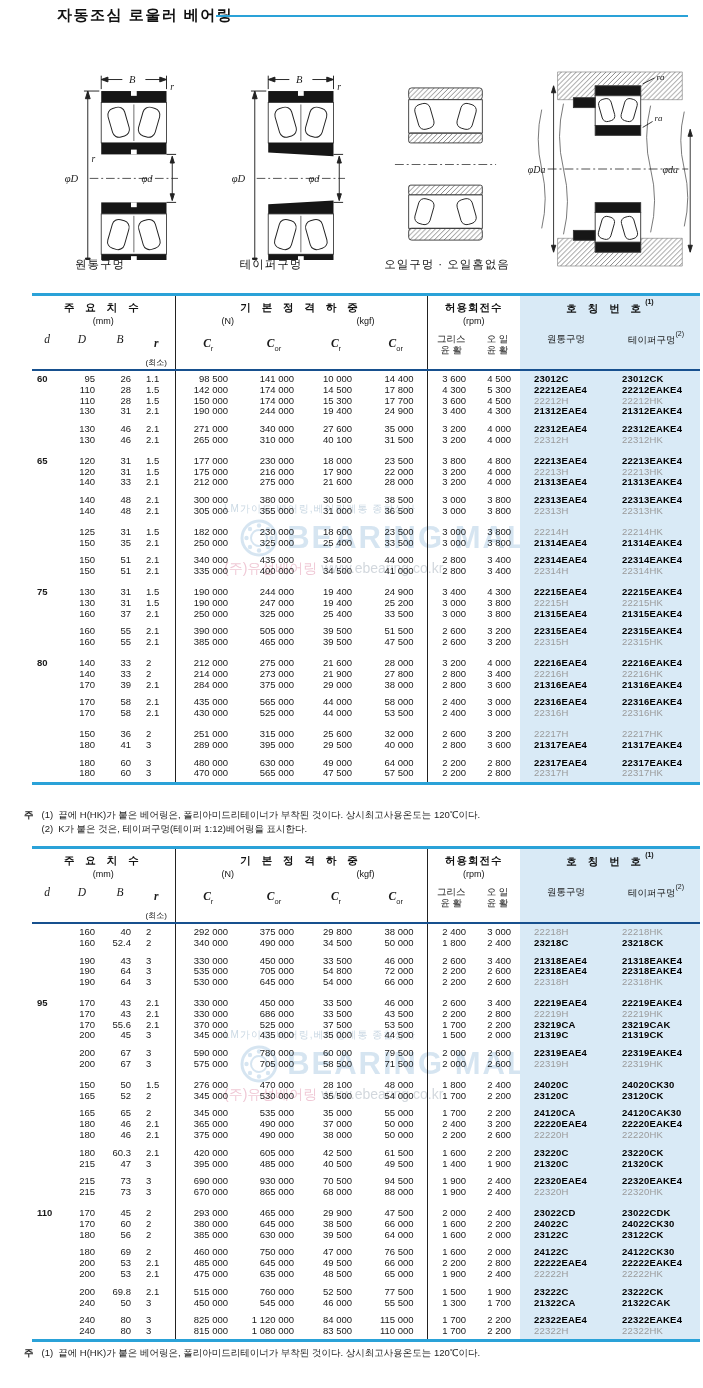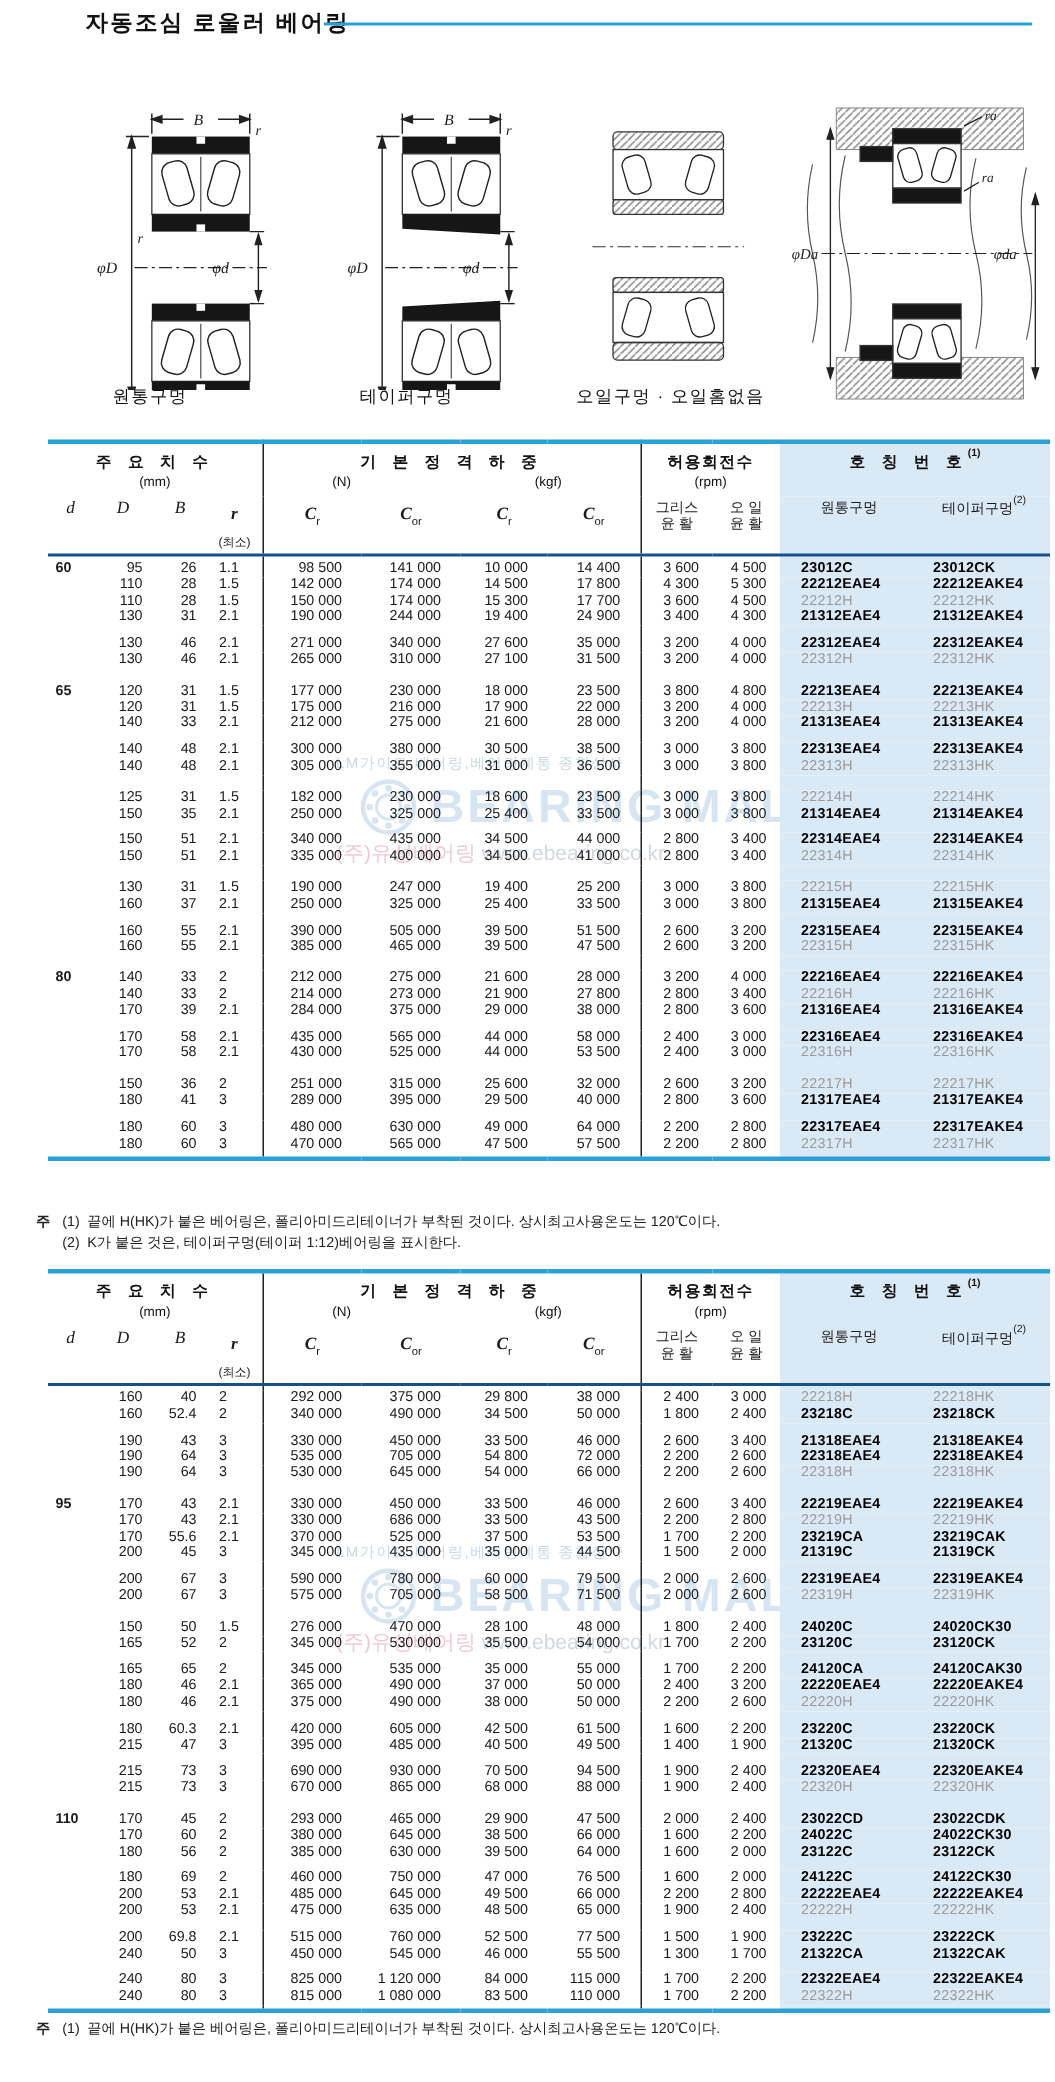--- a/index.html
+++ b/index.html
@@ -425,21 +425,21 @@
           <td class="c-pn blue">22312EAE4</td>
           <td class="c-pn pn2 blue">22312EAKE4</td>
         </tr>
         <tr class="row">
           <td class="c-d"></td>
           <td class="c-D">130</td>
           <td class="c-B">46</td>
           <td class="c-r secb">2.1</td>
           <td class="c-num">265 000</td>
           <td class="c-num">310 000</td>
-          <td class="c-num">27 100</td>
+          <td class="c-num">40 100</td>
           <td class="c-num secb">31 500</td>
           <td class="c-spd">3 200</td>
           <td class="c-spd">4 000</td>
           <td class="c-pn blue gray">22312H</td>
           <td class="c-pn pn2 blue gray">22312HK</td>
         </tr>
         <tr class="sp" style="height: 10px;">
           <td colspan="4" class="secb"></td>
           <td colspan="4" class="secb"></td>
           <td colspan="2" class=""></td>
@@ -587,20 +587,34 @@
           <td class="c-spd">2 800</td>
           <td class="c-spd">3 400</td>
           <td class="c-pn blue gray">22314H</td>
           <td class="c-pn pn2 blue gray">22314HK</td>
         </tr>
         <tr class="sp" style="height: 10px;">
           <td colspan="4" class="secb"></td>
           <td colspan="4" class="secb"></td>
           <td colspan="2" class=""></td>
           <td colspan="2" class="blue"></td>
+        </tr>
+        <tr class="row">
+          <td class="c-d">75</td>
+          <td class="c-D">130</td>
+          <td class="c-B">31</td>
+          <td class="c-r secb">1.5</td>
+          <td class="c-num">190 000</td>
+          <td class="c-num">244 000</td>
+          <td class="c-num">19 400</td>
+          <td class="c-num secb">24 900</td>
+          <td class="c-spd">3 400</td>
+          <td class="c-spd">4 300</td>
+          <td class="c-pn blue">22215EAE4</td>
+          <td class="c-pn pn2 blue">22215EAKE4</td>
         </tr>
         <tr class="row">
           <td class="c-d"></td>
           <td class="c-D">130</td>
           <td class="c-B">31</td>
           <td class="c-r secb">1.5</td>
           <td class="c-num">190 000</td>
           <td class="c-num">247 000</td>
           <td class="c-num">19 400</td>
           <td class="c-num secb">25 200</td>

